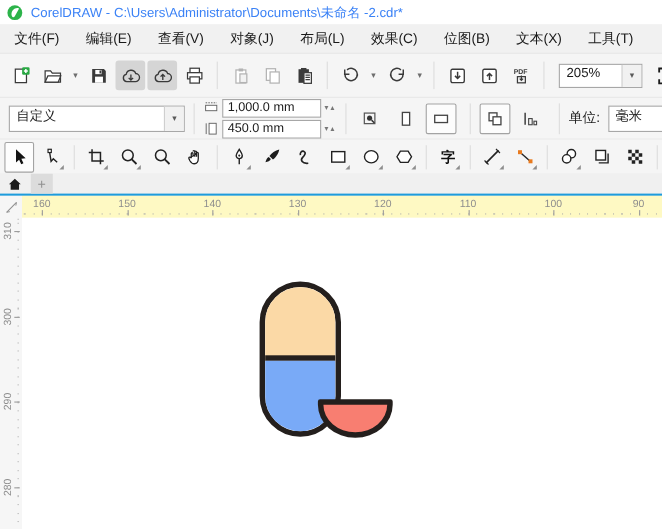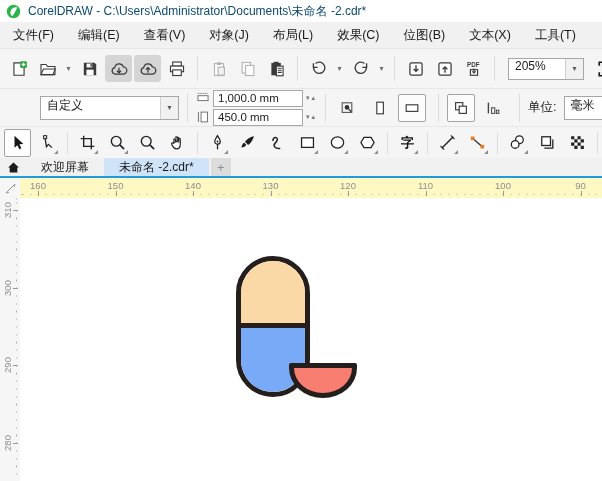--- a/index.html
+++ b/index.html
@@ -4,21 +4,21 @@
 <style>
   html,body{margin:0;padding:0;}
   body{width:602px;height:481px;position:relative;overflow:hidden;background:#fff;
        font-family:"Liberation Sans","DejaVu Sans",sans-serif;color:#1a1a1a;}
   svg{display:block;}
 
   
   .titlebar{position:absolute;top:0;left:0;right:0;height:22px;background:#fff;
             display:flex;align-items:center;gap:7px;padding-left:6px;}
   .logo svg{width:15px;height:15px;}
-  .title-text{font-size:12px;color:#0c4a6e;white-space:nowrap;}
+  .title-text{font-size:12px;color:#3b82f6;white-space:nowrap;}
 
   
   .menubar{position:absolute;top:22px;left:0;right:0;height:26px;background:#f1f1f1;
            display:flex;align-items:center;padding-left:1px;border-bottom:1px solid #e7e7e7;}
   .menu-item{padding:0 12px;font-size:12.5px;line-height:26px;white-space:nowrap;}
 
   
   .toolbar{position:absolute;top:49px;left:0;right:0;height:39px;background:#f5f5f5;
            display:flex;align-items:center;padding-left:5px;gap:2px;border-bottom:1px solid #e7e7e7;}
   .tb-btn{width:27px;height:27px;display:flex;align-items:center;justify-content:center;border-radius:3px;flex:0 0 auto;}
@@ -31,21 +31,21 @@
   .combo{height:22px;background:#fff;border:1px solid #a7a7a7;display:flex;
          font-size:12px;box-sizing:border-box;flex:0 0 auto;}
   .combo .val{padding:0 6px;flex:1;white-space:nowrap;overflow:hidden;}
   .combo .drop{width:17px;align-self:stretch;border-left:1px solid #cfcfcf;background:#f1f1f1;
                display:flex;align-items:center;justify-content:center;color:#5a5a5a;font-size:8px;}
   .zoom-combo{width:76px;margin:0 6px;}
 
   
   .propbar{position:absolute;top:89px;left:0;right:0;height:37px;background:#f5f5f5;
            display:flex;align-items:center;padding-left:8px;border-bottom:1px solid #e7e7e7;}
-  .preset-combo{width:139px;height:24px;margin-left:32px;}
+  .preset-combo{width:160px;height:24px;}
   .pb-sep{width:1px;height:28px;background:#dddddd;margin:0 8px;flex:0 0 auto;}
   .size-col{display:flex;flex-direction:column;gap:2px;}
   .size-row{display:flex;align-items:center;gap:3px;}
   .pb-ico svg{width:14px;height:14px;}
   .field{width:80px;height:15px;border:1px solid #a7a7a7;background:#fff;font-size:11.5px;
          line-height:15px;padding:0 4px;box-sizing:content-box;white-space:nowrap;}
   .spin{font-size:7px;color:#777;letter-spacing:2px;white-space:nowrap;}
   .pb-btn{width:26px;height:26px;display:flex;align-items:center;justify-content:center;
           margin-right:4px;border:1px solid transparent;border-radius:2px;flex:0 0 auto;position:relative;}
   .pb-btn svg{width:16px;height:16px;}
@@ -415,24 +415,20 @@
       </svg>
     </div>
     <div class="tool-sep"></div>
   </div>
 
 <div class="tabbar" style="border-bottom-color: rgb(30, 156, 220);">
   <div class="tab-home">
       <svg viewBox="0 0 16 16">
         <path d="M8 1.8L1.4 8h1.9v6.2h9.4V8h1.9z" fill="#1c1c1c"></path>
       </svg>
-    </div>
-  <div class="tabs" id="tabs">
-      <div class="tab">欢迎屏幕</div>
-      <div class="tab active" style="background: rgb(207, 228, 248);">未命名 -2.cdr*</div>
     </div>
   <div class="tab-new">+</div>
 </div>
 
 <div class="ruler-corner">
     <svg viewBox="0 0 16 16">
       <path d="M2.5 13.5l11-11" stroke="#8f8f8f" stroke-width="1.2"></path>
       <path d="M2.5 13.5l3.6-.7M13.5 2.5l-.7 3.6" stroke="#8f8f8f"></path>
     </svg>
   </div>

